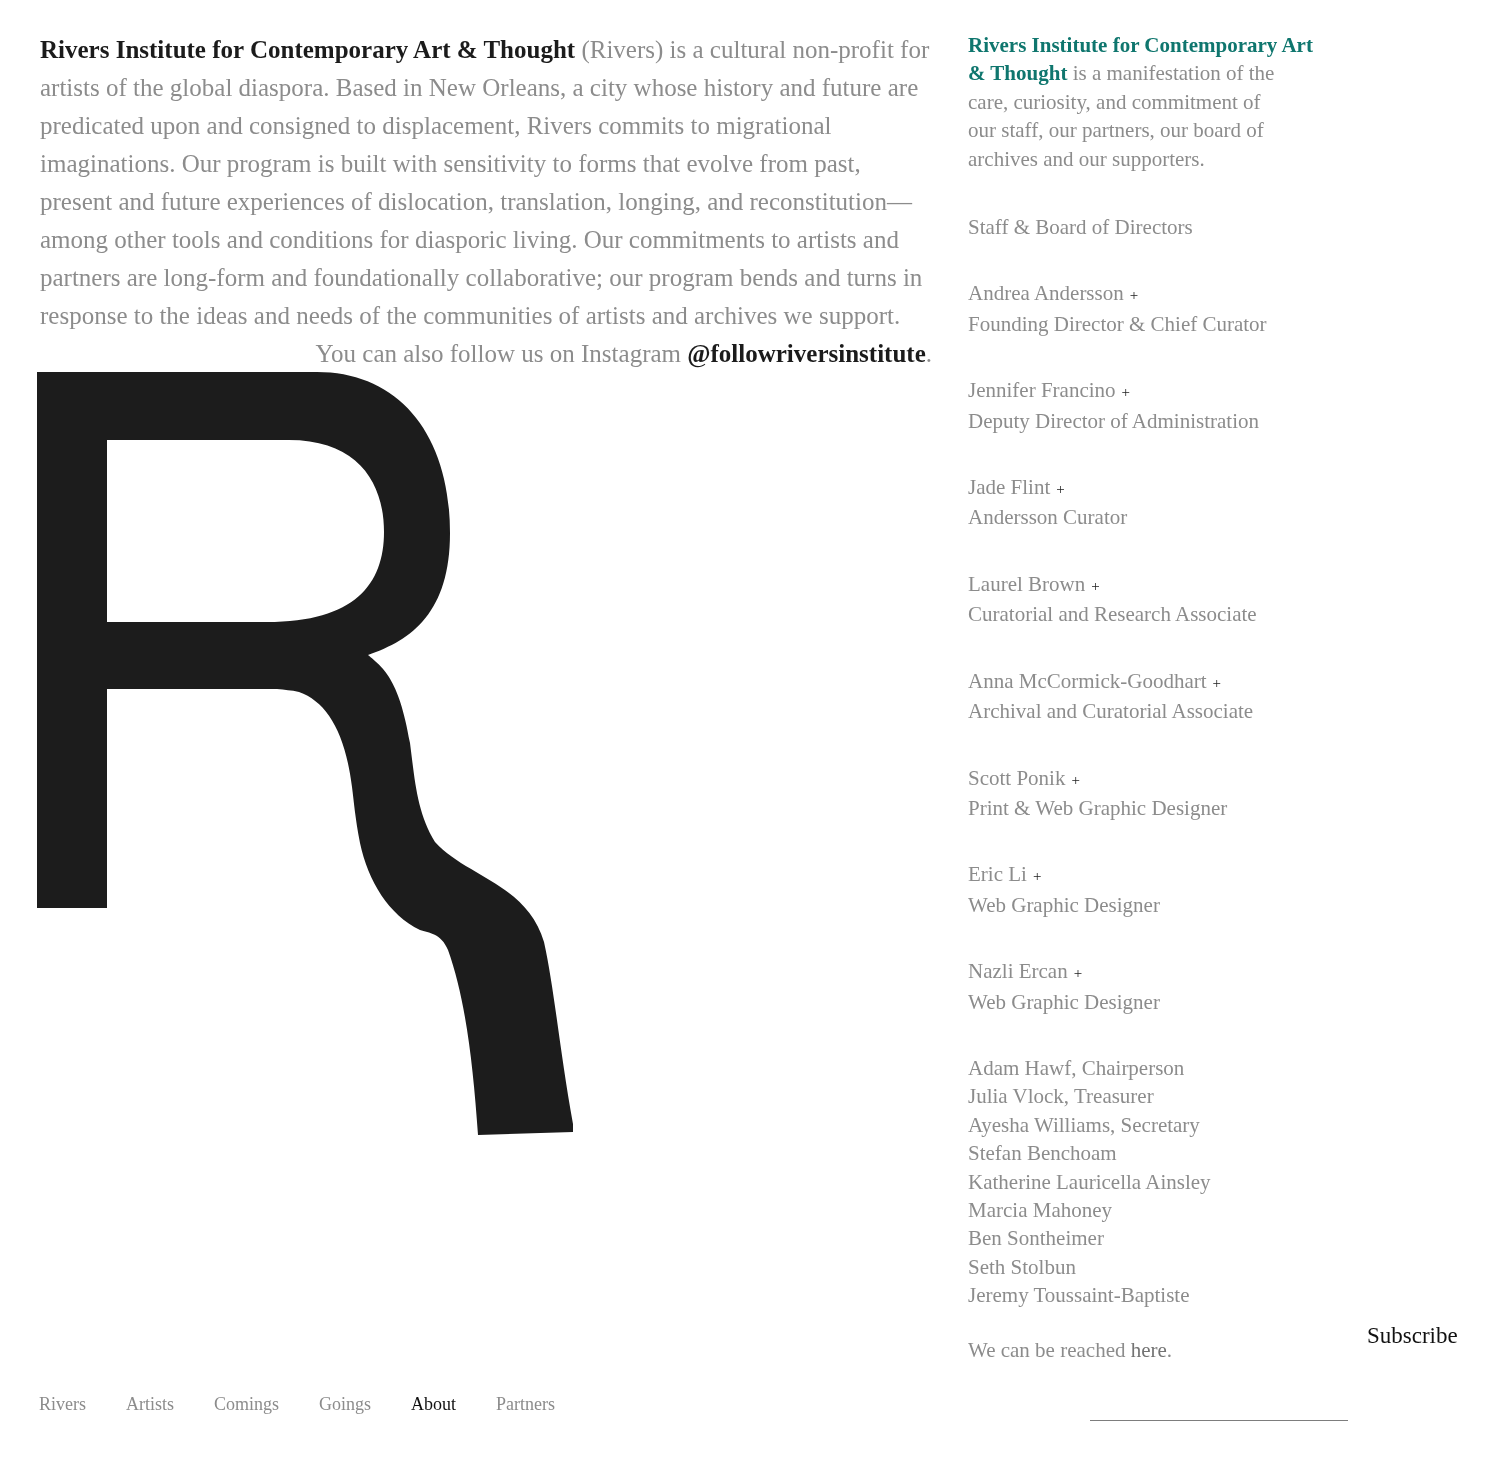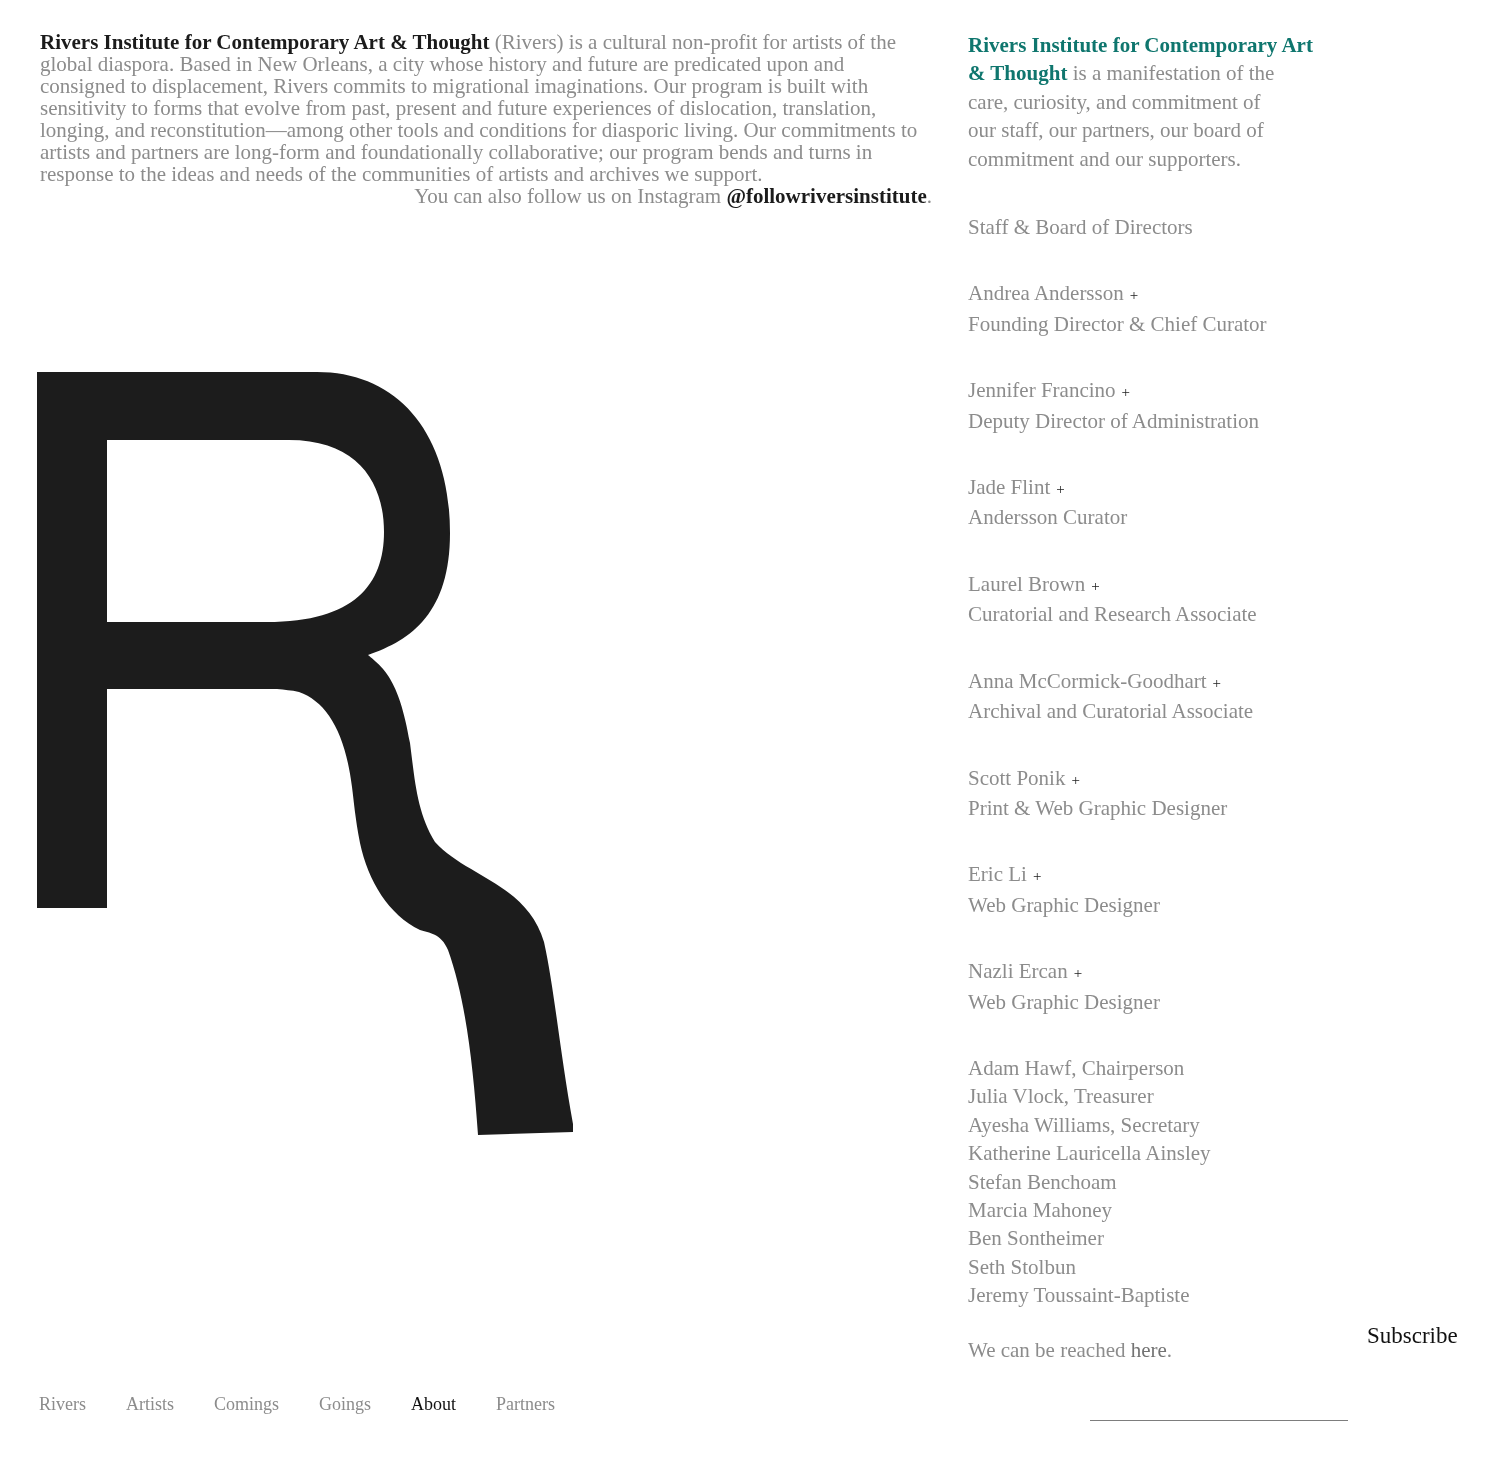--- a/index.html
+++ b/index.html
@@ -10,22 +10,22 @@
     background:#ffffff;
     font-family:"Liberation Serif","DejaVu Serif",serif;
     overflow:hidden;
   }
 
   
   .left-col{
     position:absolute;
     left:40px; top:31px;
     width:892px;
-    font-size:21px;
-    line-height:22px;
+    font-size:25px;
+    line-height:38px;
     color:#8c8c8c;
   }
   .left-col .about-lead{color:#1b1b1b;font-weight:bold;}
   .instagram-line{margin-top:28.4px;text-align:right;}
   .instagram-handle{color:#1b1b1b;font-weight:bold;cursor:pointer;}
 
   
   .logo{
     position:absolute;
     left:37px; top:372px;
@@ -132,21 +132,21 @@
       L 70,250
       Z"></path>
   </svg>
 
   <div class="right-col">
     <div>
       <div class="intro-black">Rivers Institute for Contemporary Art</div>
       <div><span class="intro-black">&amp; Thought</span><span> is a manifestation of the</span></div>
       <div>care, curiosity, and commitment of</div>
       <div>our staff, our partners, our board of</div>
-      <div>commitment and our supporters.</div>
+      <div>archives and our supporters.</div>
     </div>
 
     <div class="staff-heading">Staff &amp; Board of Directors</div>
 
     <div class="staff-entry">
       <div><span>Andrea Andersson</span><span class="plus">+</span></div>
       <div>Founding Director &amp; Chief Curator</div>
     </div>
     <div class="staff-entry">
       <div><span>Jennifer Francino</span><span class="plus">+</span></div>
@@ -174,22 +174,22 @@
     </div>
     <div class="staff-entry">
       <div><span>Nazli Ercan</span><span class="plus">+</span></div>
       <div>Web Graphic Designer</div>
     </div>
 
     <div class="board">
       <div>Adam Hawf, Chairperson</div>
       <div>Julia Vlock, Treasurer</div>
       <div>Ayesha Williams, Secretary</div>
+      <div>Stefan Benchoam</div>
       <div>Katherine Lauricella Ainsley</div>
-      <div>Stefan Benchoam</div>
       <div>Marcia Mahoney</div>
       <div>Ben Sontheimer</div>
       <div>Seth Stolbun</div>
       <div>Jeremy Toussaint-Baptiste</div>
     </div>
 
     <div class="reached">
       <span>We can be reached </span><span class="reached-link">here</span><span>.</span>
     </div>
   </div>

